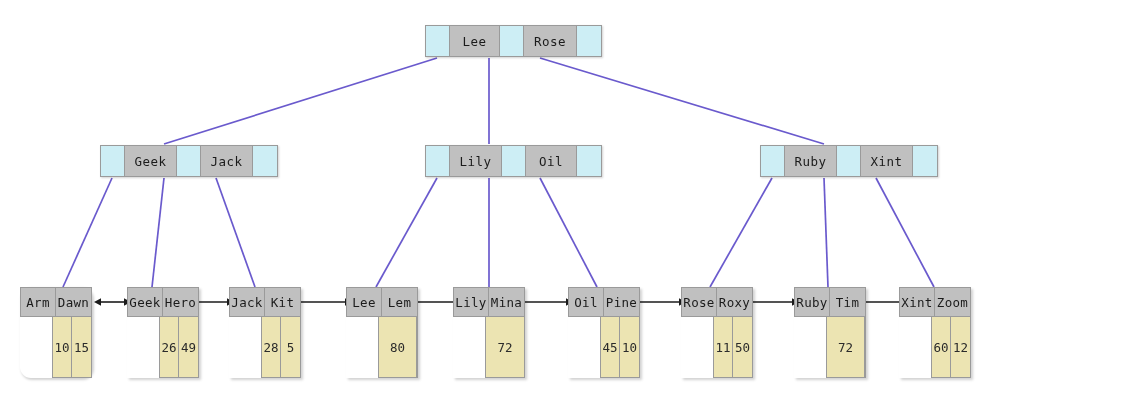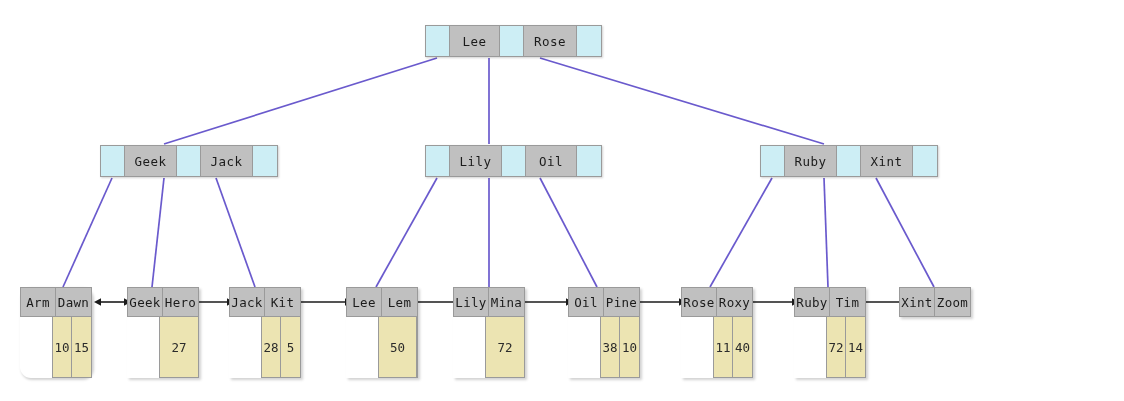--- a/index.html
+++ b/index.html
@@ -195,88 +195,92 @@
       <div class="cell">15</div>
     </div>
   </div>
 
   <div class="leaf-node" style="left:127px; top:287px;">
     <div class="leaf-head">
       <div class="cell first">Geek</div>
       <div class="cell">Hero</div>
     </div>
     <div class="leaf-body">
-      <div class="cell">27</div>
+      <div class="cell first">26</div>
+      <div class="cell">49</div>
     </div>
   </div>
 
   <div class="leaf-node" style="left:229px; top:287px;">
     <div class="leaf-head">
       <div class="cell first">Jack</div>
       <div class="cell">Kit</div>
     </div>
     <div class="leaf-body">
       <div class="cell first">28</div>
       <div class="cell">5</div>
     </div>
   </div>
 
   <div class="leaf-node" style="left:346px; top:287px;">
     <div class="leaf-head">
       <div class="cell first">Lee</div>
       <div class="cell">Lem</div>
     </div>
     <div class="leaf-body">
-      <div class="cell first">50</div>
+      <div class="cell first">80</div>
     </div>
   </div>
 
   <div class="leaf-node" style="left:453px; top:287px;">
     <div class="leaf-head">
       <div class="cell first">Lily</div>
       <div class="cell">Mina</div>
     </div>
     <div class="leaf-body">
       <div class="cell">72</div>
     </div>
   </div>
 
   <div class="leaf-node" style="left:568px; top:287px;">
     <div class="leaf-head">
       <div class="cell first">Oil</div>
       <div class="cell">Pine</div>
     </div>
     <div class="leaf-body">
-      <div class="cell first">38</div>
+      <div class="cell first">45</div>
       <div class="cell">10</div>
     </div>
   </div>
 
   <div class="leaf-node" style="left:681px; top:287px;">
     <div class="leaf-head">
       <div class="cell first">Rose</div>
       <div class="cell">Roxy</div>
     </div>
     <div class="leaf-body">
       <div class="cell first">11</div>
-      <div class="cell">40</div>
+      <div class="cell">50</div>
     </div>
   </div>
 
   <div class="leaf-node" style="left:794px; top:287px;">
     <div class="leaf-head">
       <div class="cell first">Ruby</div>
       <div class="cell">Tim</div>
     </div>
     <div class="leaf-body">
       <div class="cell first">72</div>
-      <div class="cell">14</div>
     </div>
   </div>
 
   <div class="leaf-node" style="left:899px; top:287px;">
     <div class="leaf-head">
       <div class="cell first">Xint</div>
       <div class="cell">Zoom</div>
     </div>
+    <div class="leaf-body">
+      <div class="cell first">60</div>
+      <div class="cell">12</div>
+    </div>
   </div>
 
 </div>
 
 </body></html>

